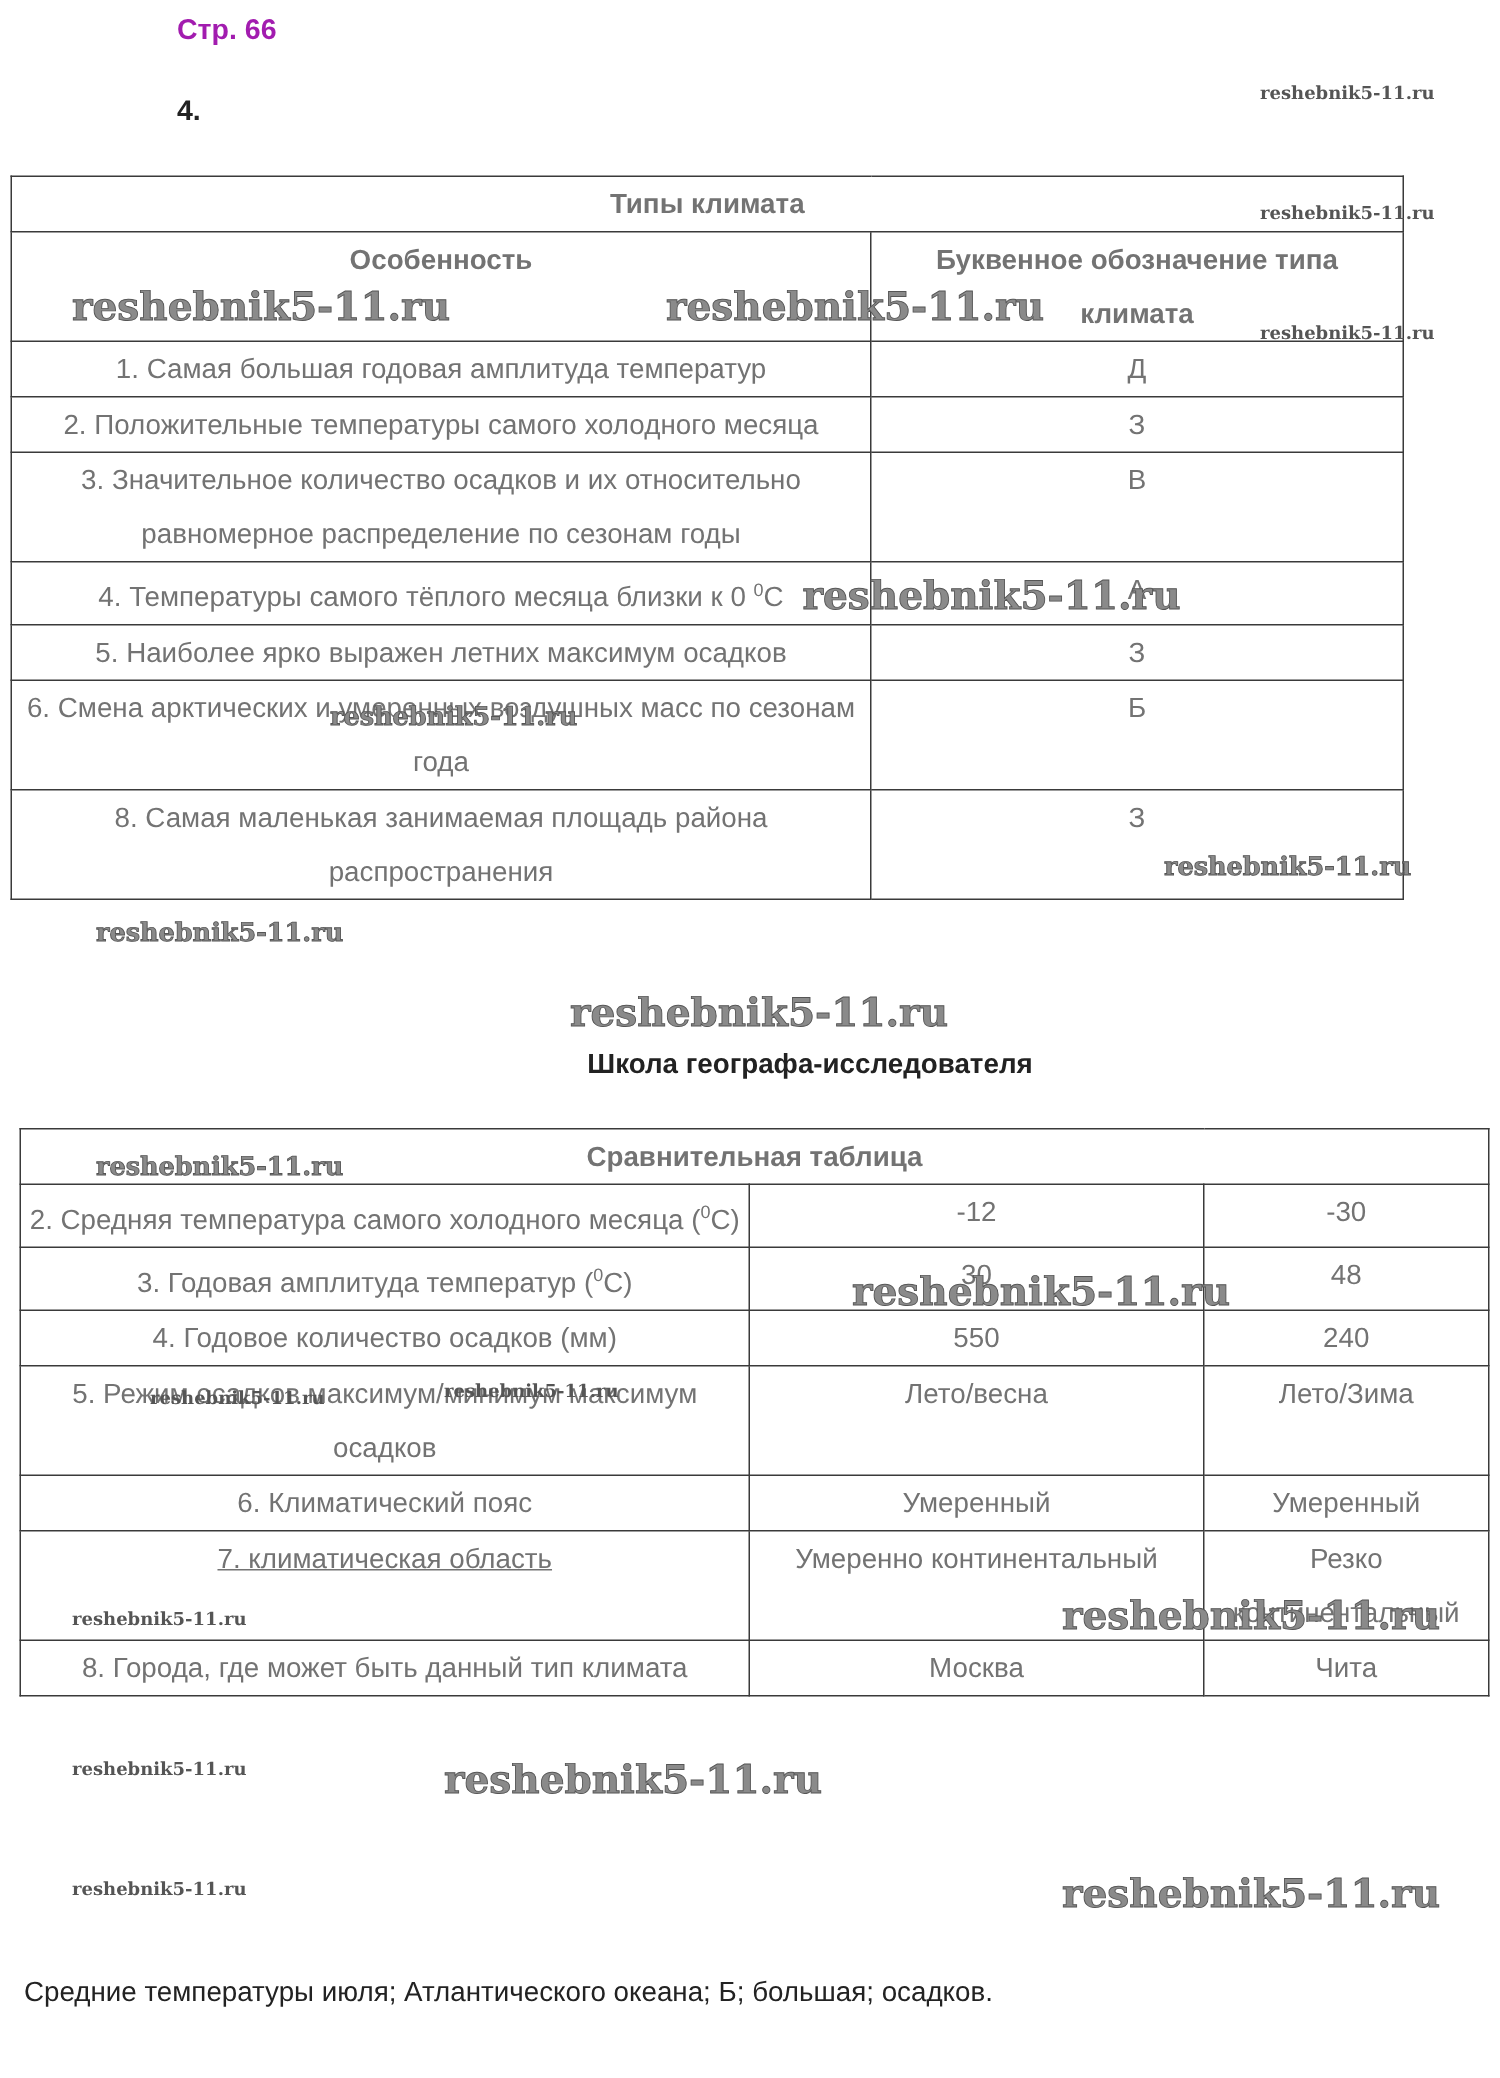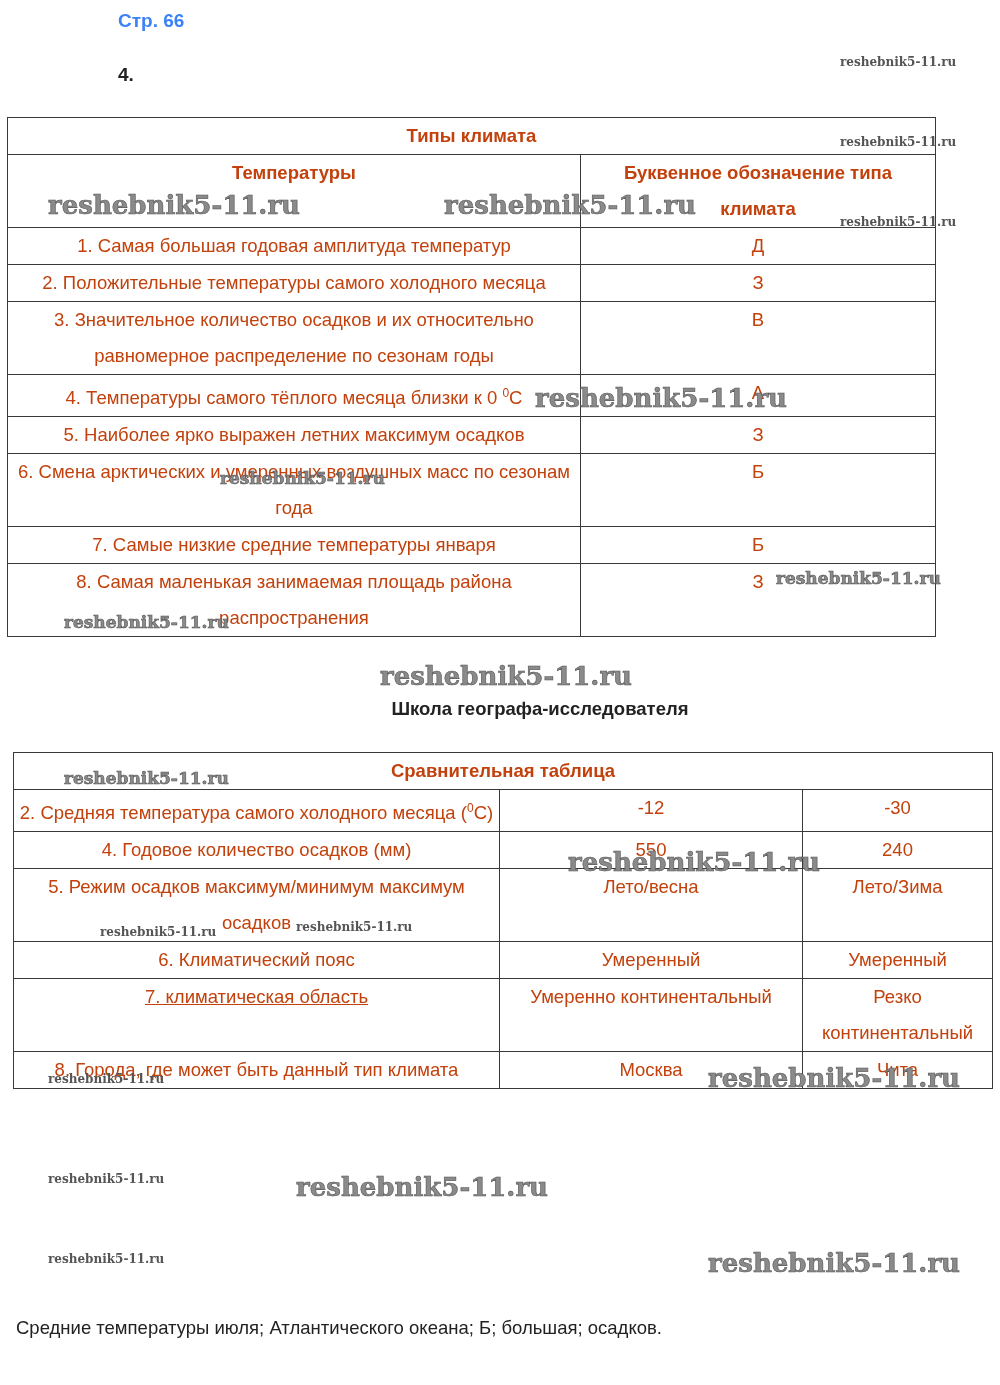--- a/index.html
+++ b/index.html
@@ -1,23 +1,23 @@
 <!DOCTYPE html>
 <html><head>
 <meta charset="utf-8">
 <style>
   html, body { margin:0; padding:0; background:#ffffff; }
   body { width:1000px; height:1385px; position:relative; overflow:hidden;
          font-family:"Liberation Sans", sans-serif; color:#1a1a1a; }
   .abs { position:absolute; }
-  .page-label { left:118px; top:10px; font-size:19px; font-weight:bold; color:#3b82f6; }
+  .page-label { left:118px; top:10px; font-size:19px; font-weight:bold; color:#a21caf; }
   .task-num { left:118px; top:64px; font-size:19px; font-weight:bold; color:#222; }
   table { border-collapse:collapse; position:absolute; }
   td, th { border:1px solid #3a3a3a; text-align:center; vertical-align:top;
-           font-size:18.5px; line-height:36px; padding:0 4px; font-weight:normal; color:#c2410c; }
+           font-size:18.5px; line-height:36px; padding:0 4px; font-weight:normal; color:#737373; }
   th { font-weight:bold; }
   .t1 { left:7px; top:117px; width:929px; }
   .t1 .c1 { width:564px; }
   .t2 { left:13px; top:752px; width:980px;border-radius:13px; }
   .t2 .c1 { width:477px; }
   .t2 .c2 { width:294px; }
   .section-title { left:0; width:1080px; top:698px; text-align:center; font-size:18.5px; font-weight:bold; color:#222; }
   .answer { left:16px; width:1000px; top:1317px; text-align:left; font-size:18.5px; color:#222; }
   .wm { position:absolute; font-family:"DejaVu Serif", serif; font-weight:bold; color:#8a8a8a;
         -webkit-text-stroke:0.6px #555; white-space:nowrap; pointer-events:none; }
@@ -31,21 +31,21 @@
 
 <div class="abs page-label">Стр. 66</div>
 <div class="abs task-num">4.</div>
 
 <table class="t1">
   <tbody>
       <tr>
     <th colspan="2" style="font-weight:bold;">Типы климата</th>
   </tr>
   <tr>
-    <th class="c1">Температуры</th>
+    <th class="c1">Особенность</th>
     <th>Буквенное обозначение типа климата</th>
   </tr>
   <tr>
     <td class="c1">1. Самая большая годовая амплитуда температур</td>
     <td>Д</td>
   </tr>
   <tr>
     <td class="c1">2. Положительные температуры самого холодного месяца</td>
     <td>З</td>
   </tr>
@@ -59,41 +59,42 @@
   </tr>
   <tr>
     <td class="c1">5. Наиболее ярко выражен летних максимум осадков</td>
     <td>З</td>
   </tr>
   <tr>
     <td class="c1">6. Смена арктических и умеренных воздушных масс по сезонам года</td>
     <td>Б</td>
   </tr>
   <tr>
-    <td class="c1">7. Самые низкие средние температуры января</td>
-    <td>Б</td>
-  </tr>
-  <tr>
     <td class="c1">8. Самая маленькая занимаемая площадь района распространения</td>
     <td>З</td>
   </tr>
 </tbody>
   </table>
 
 <div class="abs section-title">Школа географа-исследователя</div>
 
 <table class="t2">
   <tbody>
       <tr>
     <th colspan="3">Сравнительная таблица</th>
   </tr>
   <tr>
     <td class="c1"><span>2. Средняя температура самого холодного месяца (</span><sup>0</sup><span>C)</span></td>
     <td class="c2">-12</td>
     <td>-30</td>
+  </tr>
+  <tr>
+    <td class="c1"><span>3. Годовая амплитуда температур (</span><sup>0</sup><span>C)</span></td>
+    <td class="c2">30</td>
+    <td>48</td>
   </tr>
   <tr>
     <td class="c1">4. Годовое количество осадков (мм)</td>
     <td class="c2">550</td>
     <td>240</td>
   </tr>
   <tr>
     <td class="c1">5. Режим осадков максимум/минимум максимум осадков</td>
     <td class="c2">Лето/весна</td>
     <td>Лето/Зима</td>

